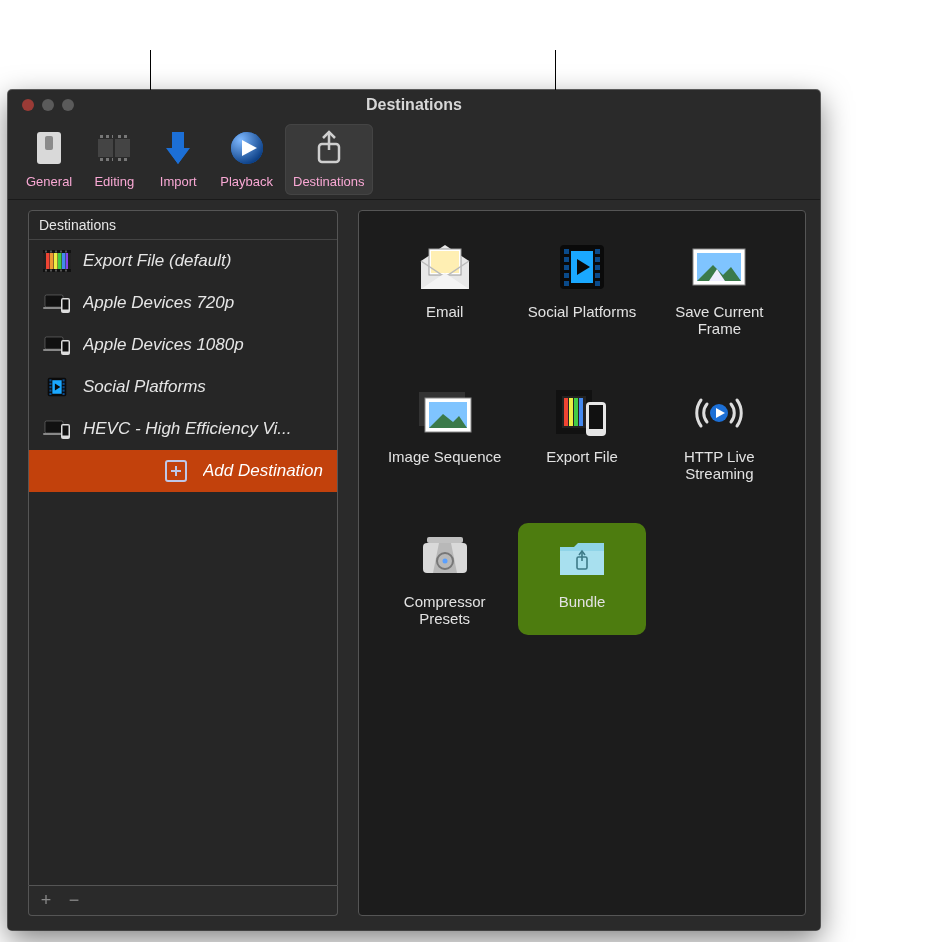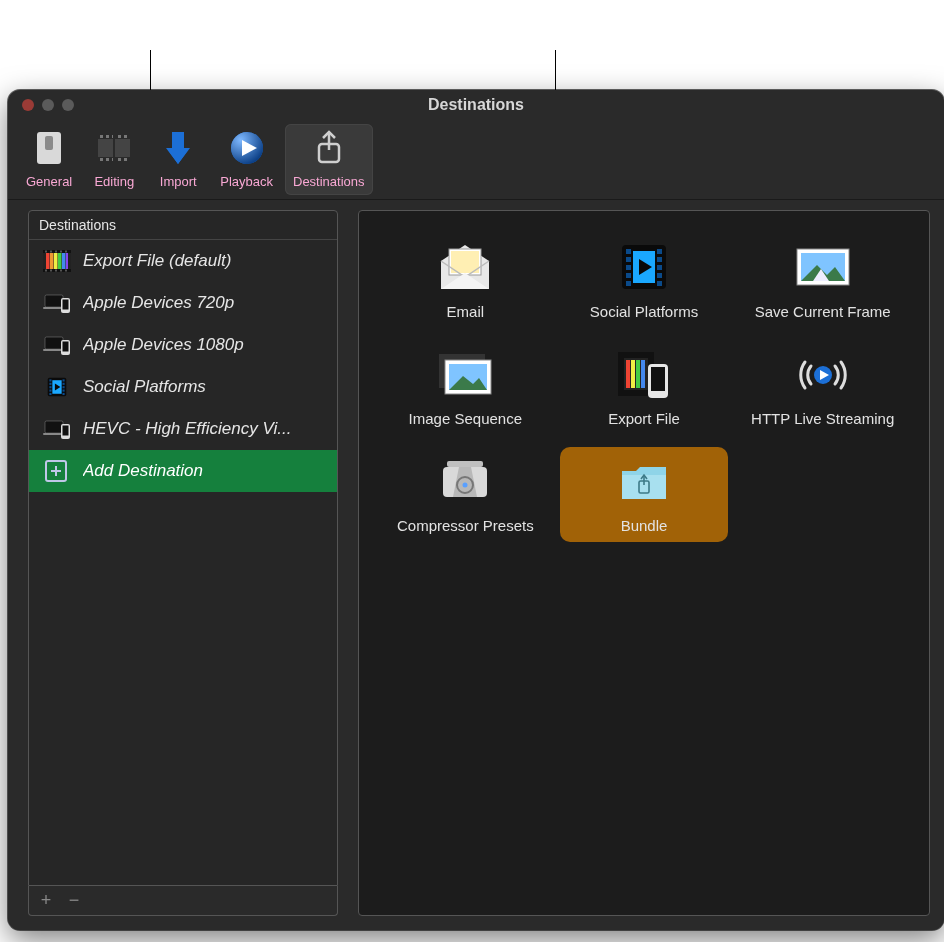--- a/index.html
+++ b/index.html
@@ -25,24 +25,24 @@
     background: #000;
   }
   .callout-1 { left: 150px; top: 50px; height: 170px; }
   .callout-2 { left: 555px; top: 50px; height: 175px; }
 
   
   .window {
     position: absolute;
     left: 8px;
     top: 90px;
-    width: 936px;
+    width: 812px;
     height: 840px;
     background: #2a2a2a;
-    border-radius: 12px;
+    border-radius: 4px;
     box-shadow: 0 0 0 1px rgba(0,0,0,0.6), 0 10px 30px rgba(0,0,0,0.5);
     overflow: hidden;
   }
 
   .titlebar {
     height: 30px;
     display: flex;
     align-items: center;
     position: relative;
   }
@@ -139,22 +139,23 @@
     gap: 12px;
     padding: 10px 14px;
     font-size: 17px;
     color: #e6e6e6;
     white-space: nowrap;
     overflow: hidden;
     text-overflow: ellipsis;
     font-style: italic;
   }
   .dest-item.selected {
-    background: #15803d;
+    background: #c2410c;
     color: #fff;
+    justify-content: flex-end;
   }
   .dest-item .dicon {
     width: 28px; height: 22px;
     flex-shrink: 0;
     display: flex; align-items: center; justify-content: center;
   }
   .dest-item .dlabel {
     overflow: hidden;
     text-overflow: ellipsis;
   }
@@ -183,32 +184,32 @@
     margin-top: 10px;
     margin-bottom: 14px;
     border: 1px solid #555;
     border-radius: 4px;
     background: #1c1c1c;
     padding: 22px;
   }
   .grid {
     display: grid;
     grid-template-columns: repeat(3, 1fr);
-    gap: 12px 10px;
+    gap: 33px 10px;
   }
   .gcell {
     display: flex;
     flex-direction: column;
     align-items: center;
     gap: 10px;
     padding: 8px 4px 8px;
     border-radius: 10px;
   }
   .gcell.highlight {
-    background: #a16207;
+    background: #4d7c0f;
   }
   .gcell .gicon {
     width: 64px; height: 52px;
     display: flex; align-items: center; justify-content: center;
   }
   .gcell .glabel {
     font-size: 15px;
     color: #e2e2e2;
     text-align: center;
   }

